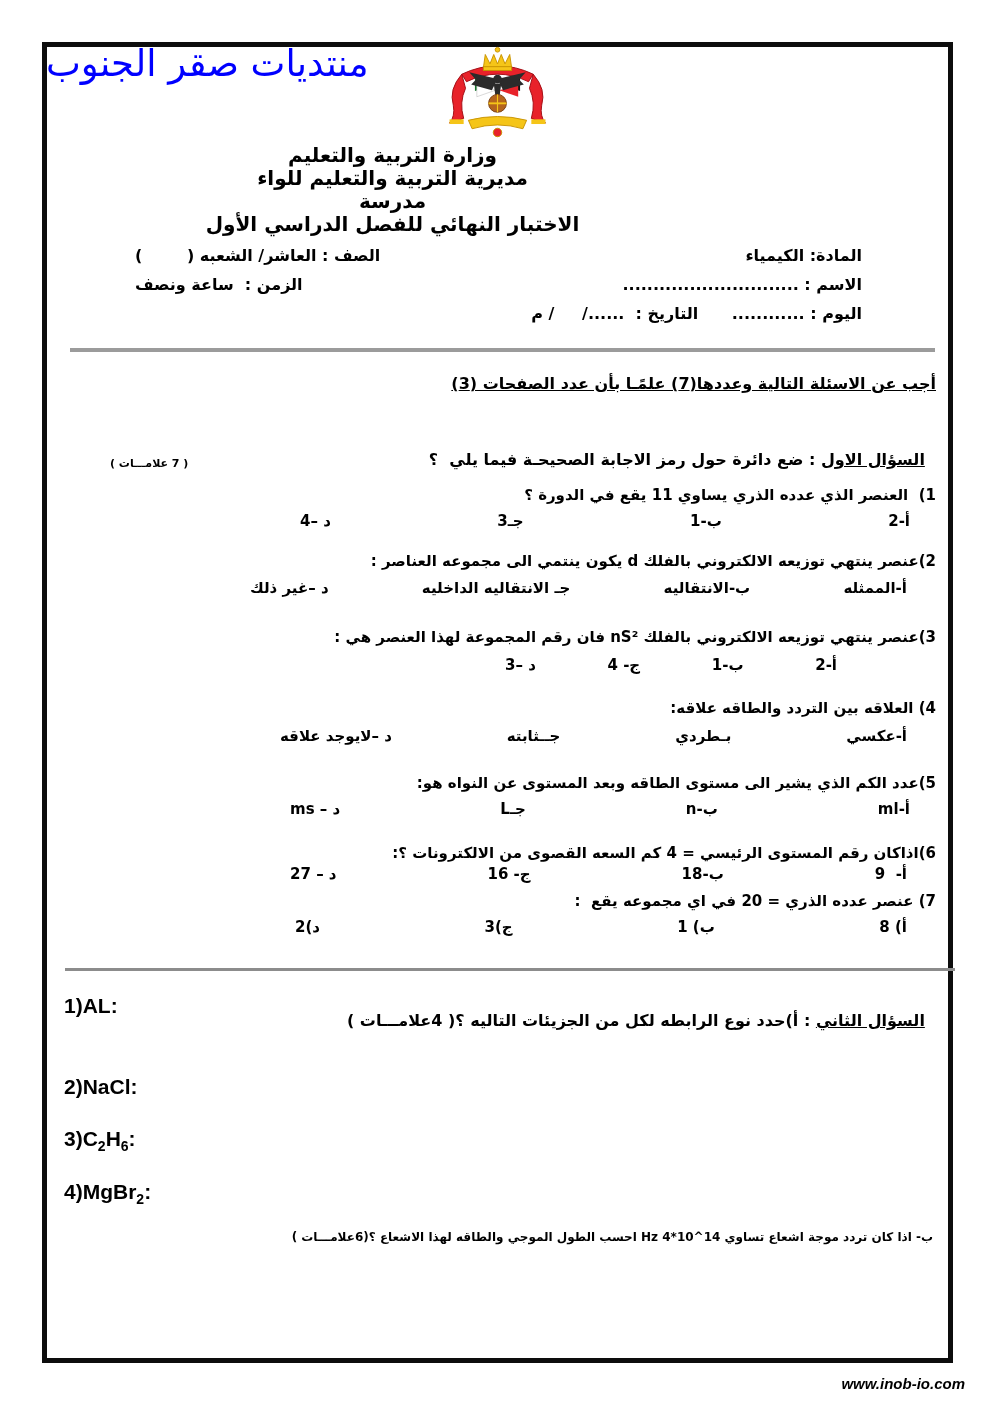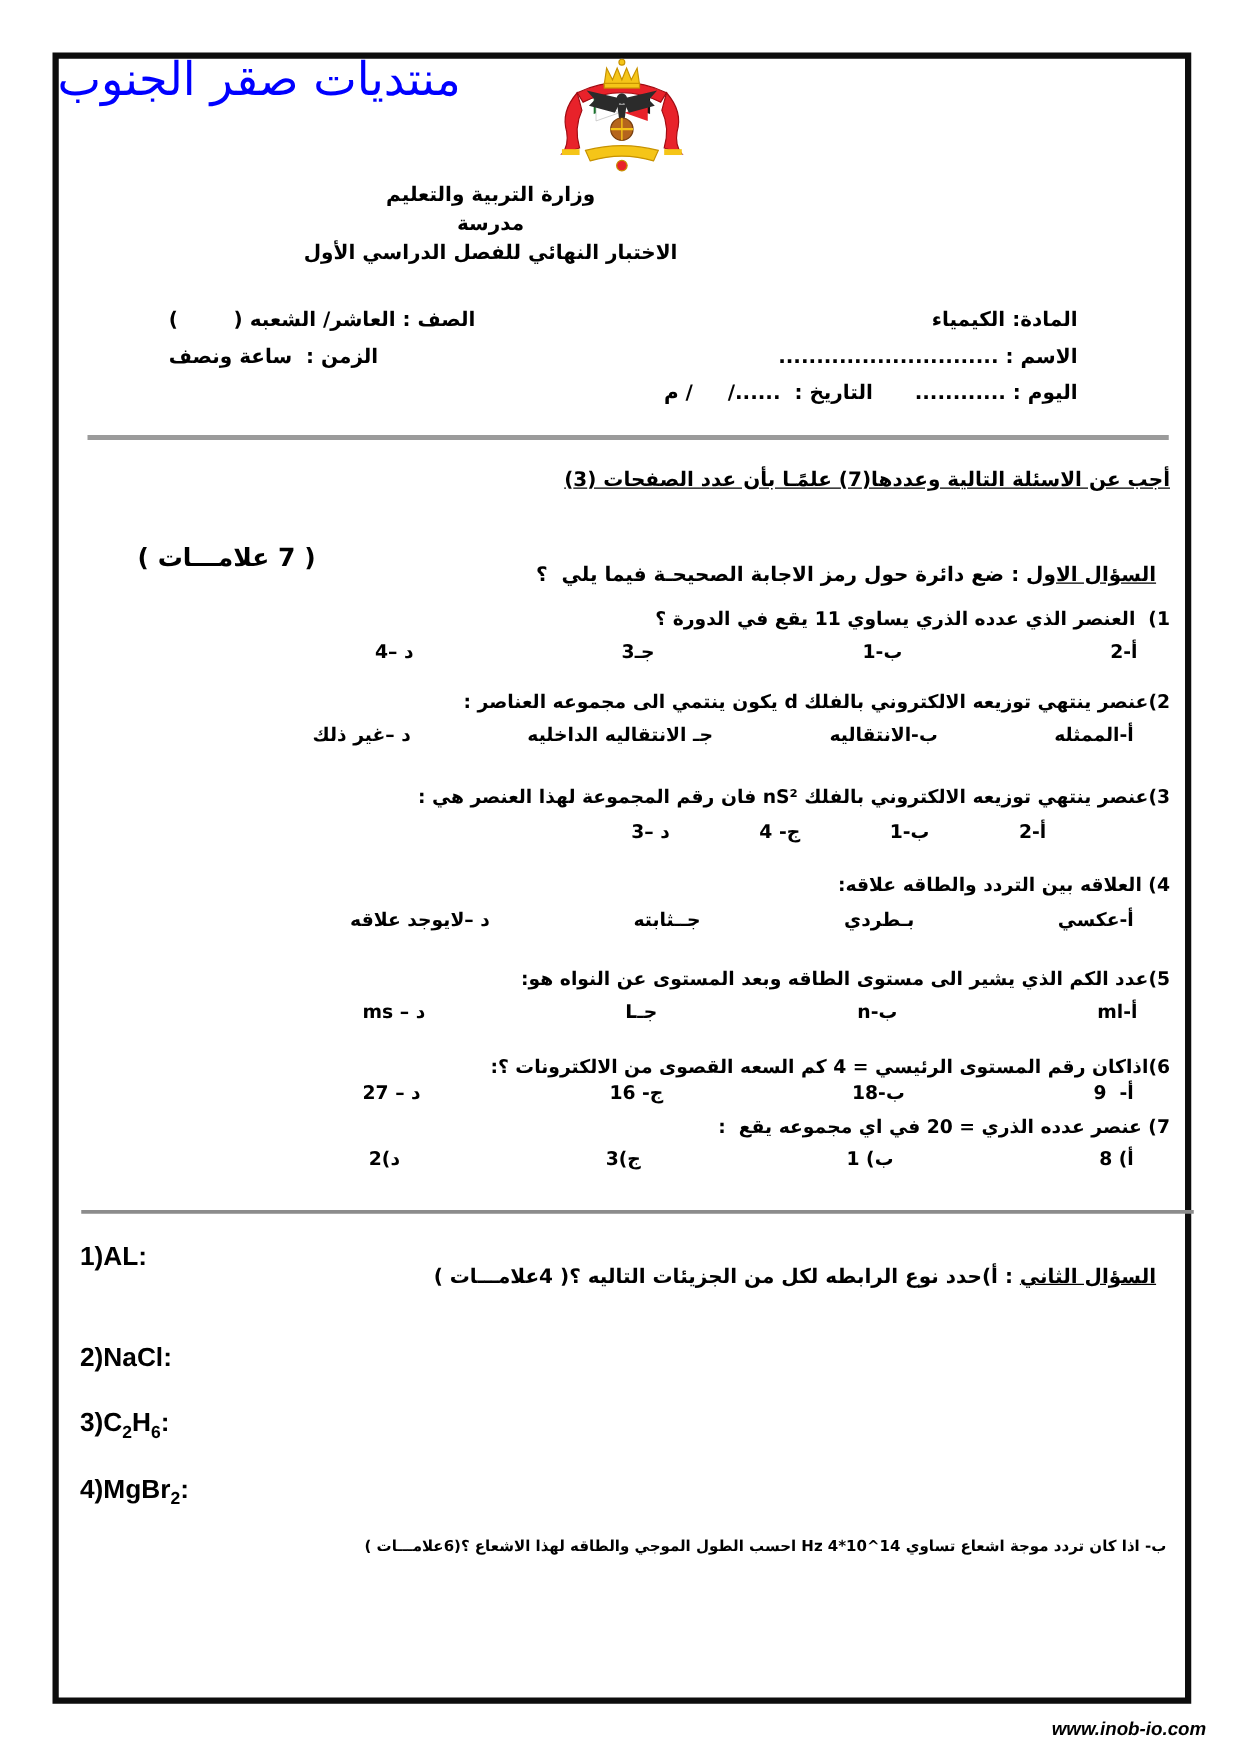--- a/index.html
+++ b/index.html
@@ -3,31 +3,31 @@
 <meta charset="utf-8">
 <style>
   html,body{margin:0;padding:0;}
   body{width:993px;height:1404px;background:#ffffff;position:relative;overflow:hidden;
        font-family:"DejaVu Sans",sans-serif;color:#000;}
   .abs{position:absolute;}
   .ar{direction:rtl;font-family:"DejaVu Sans",sans-serif;font-weight:bold;color:#000;}
   .frame{left:42px;top:42px;width:911px;height:1321px;border:5px solid #0d0d0d;box-sizing:border-box;}
   .watermark{left:46px;top:42px;font-size:37px;font-weight:normal;color:#0000ff;white-space:nowrap;direction:rtl;}
   .emblem{left:440px;top:46px;}
-  .ministry{left:0;top:144px;width:785px;text-align:center;font-size:16px;line-height:23px;}
+  .ministry{left:0;top:144px;width:785px;text-align:center;font-size:20px;line-height:23px;}
   .info{left:135px;top:246px;width:727px;font-size:16px;}
   .info-row{display:flex;direction:rtl;justify-content:space-between;height:29px;white-space:pre;}
   .sep{background:#9b9b9b;}
   .sep1{left:70px;top:348px;width:865px;height:4px;}
   .sep2{left:65px;top:968px;width:890px;height:3px;background:#8c8c8c;}
   .instruction{right:57px;top:374px;font-size:16px;white-space:nowrap;}
   .instruction span{text-decoration:underline;}
   .sec-head{right:57px;font-size:16px;white-space:pre;}
   .sec-head .ul{text-decoration:underline;}
-  .q1marks{left:110px;top:434px;font-size:20px;white-space:pre;}
+  .q1marks{left:110px;top:457px;font-size:11px;white-space:pre;}
   .stem{right:57px;font-size:15px;white-space:pre;}
   .opts{display:flex;direction:rtl;justify-content:space-between;font-size:15px;white-space:pre;}
   .s1{top:486px}.o1{top:512px;left:300px;width:610px}
   .s2{top:552px}.o2{top:579px;left:250px;width:657px}
   .s3{top:628px}.o3{top:656px;left:505px;width:332px}
   .s4{top:699px}.o4{top:727px;left:280px;width:627px}
   .s5{top:774px}.o5{top:800px;left:290px;width:620px}
   .s6{top:844px}.o6{top:865px;left:290px;width:617px}
   .s7{top:892px}.o7{top:918px;left:295px;width:612px}
   .q2head{top:992px;}
@@ -76,20 +76,21 @@
     <path d="M60 51.5 V70.5" stroke="#f5c518" stroke-width="1.2"></path>
   </g>
   <g>
     <path d="M29 79 Q60 71 91 79 L87 88 Q60 80 33 88 Z" fill="#f5c518" stroke="#c79200" stroke-width="1"></path>
     <circle cx="60" cy="92" r="4.5" fill="#e8222a" stroke="#c79200" stroke-width="1"></circle>
   </g>
 </svg>
 
 <div class="abs ministry ar">
   <div>وزارة التربية والتعليم</div>
+  <div>مديرية التربية والتعليم للواء</div>
   <div>مدرسة</div>
   <div>الاختبار النهائي للفصل الدراسي الأول</div>
 </div>
 
 <div class="abs info ar">
   <div class="info-row">
     <span>المادة: الكيمياء</span>
     <span>الصف : العاشر/ الشعبه (        )</span>
   </div>
   <div class="info-row">

